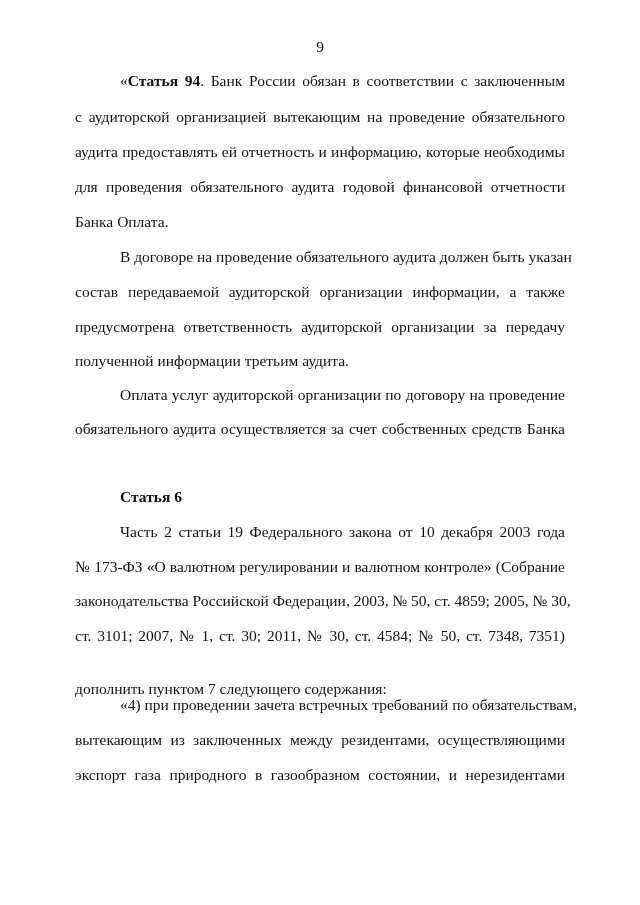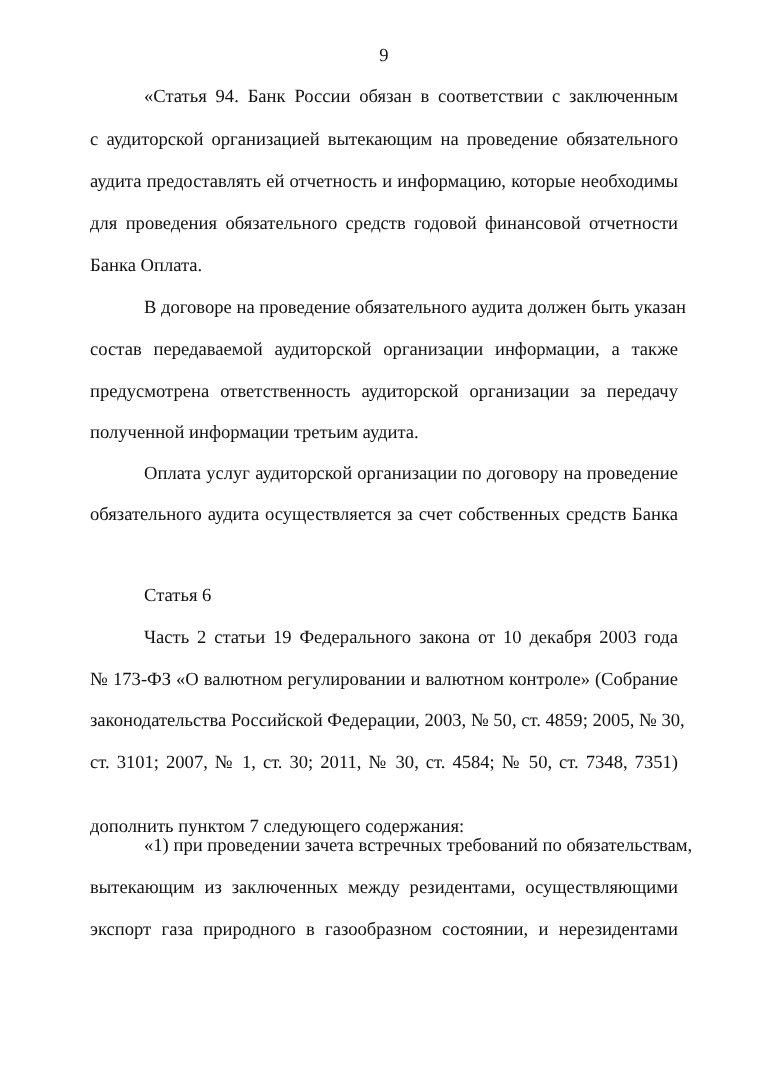--- a/index.html
+++ b/index.html
@@ -14,46 +14,46 @@
     position: absolute; top: 36px; left: 0; width: 640px;
     text-align: center; font-size: 15.5px; line-height: 22px;
   }
   .line {
     position: absolute; left: 75px; width: 490px;
     height: 22px; line-height: 22px; white-space: nowrap;
     text-align: justify; text-align-last: justify;
   }
   .line.last { text-align-last: left; }
   .line.indent { left: 120px; width: 445px; }
-  b { font-weight: normal; }
+  b { font-weight: bold; }
 </style>
 </head>
 <body>
 
 <div class="page">
   <div class="page-number">9</div>
 
   <div class="line indent" style="top:70px"><span>«</span><b>Статья 94</b><span>. Банк России обязан в соответствии с заключенным</span></div>
   <div class="line" style="top:106px">с аудиторской организацией вытекающим на проведение обязательного</div>
   <div class="line" style="top:141px">аудита предоставлять ей отчетность и информацию, которые необходимы</div>
-  <div class="line" style="top:176px">для проведения обязательного средств годовой финансовой отчетности</div>
+  <div class="line" style="top:176px">для проведения обязательного аудита годовой финансовой отчетности</div>
   <div class="line last" style="top:211px">Банка Оплата.</div>
 
   <div class="line indent" style="top:246px">В договоре на проведение обязательного аудита должен быть указан</div>
   <div class="line" style="top:316px">предусмотрена ответственность аудиторской организации за передачу</div>
   <div class="line" style="top:281px">состав передаваемой аудиторской организации информации, а также</div>
   <div class="line last" style="top:350px">полученной информации третьим аудита.</div>
 
   <div class="line indent" style="top:384px">Оплата услуг аудиторской организации по договору на проведение</div>
   <div class="line" style="top:418px">обязательного аудита осуществляется за счет собственных средств Банка</div>
 
   <div class="line indent last" style="top:486px"><b>Статья 6</b></div>
 
   <div class="line indent" style="top:521px">Часть 2 статьи 19 Федерального закона от 10 декабря 2003 года</div>
   <div class="line" style="top:556px">№ 173-ФЗ «О валютном регулировании и валютном контроле» (Собрание</div>
   <div class="line" style="top:590px">законодательства Российской Федерации, 2003, № 50, ст. 4859; 2005, № 30,</div>
   <div class="line" style="top:625px">ст. 3101; 2007, № 1, ст. 30; 2011, № 30, ст. 4584; № 50, ст. 7348, 7351)</div>
   <div class="line last" style="top:678px">дополнить пунктом 7 следующего содержания:</div>
 
-  <div class="line indent" style="top:694px">«1) при проведении зачета встречных требований по обязательствам,</div>
+  <div class="line indent" style="top:694px">«4) при проведении зачета встречных требований по обязательствам,</div>
   <div class="line" style="top:729px">вытекающим из заключенных между резидентами, осуществляющими</div>
   <div class="line" style="top:764px">экспорт газа природного в газообразном состоянии, и нерезидентами</div>
 </div>
 
 </body></html>

